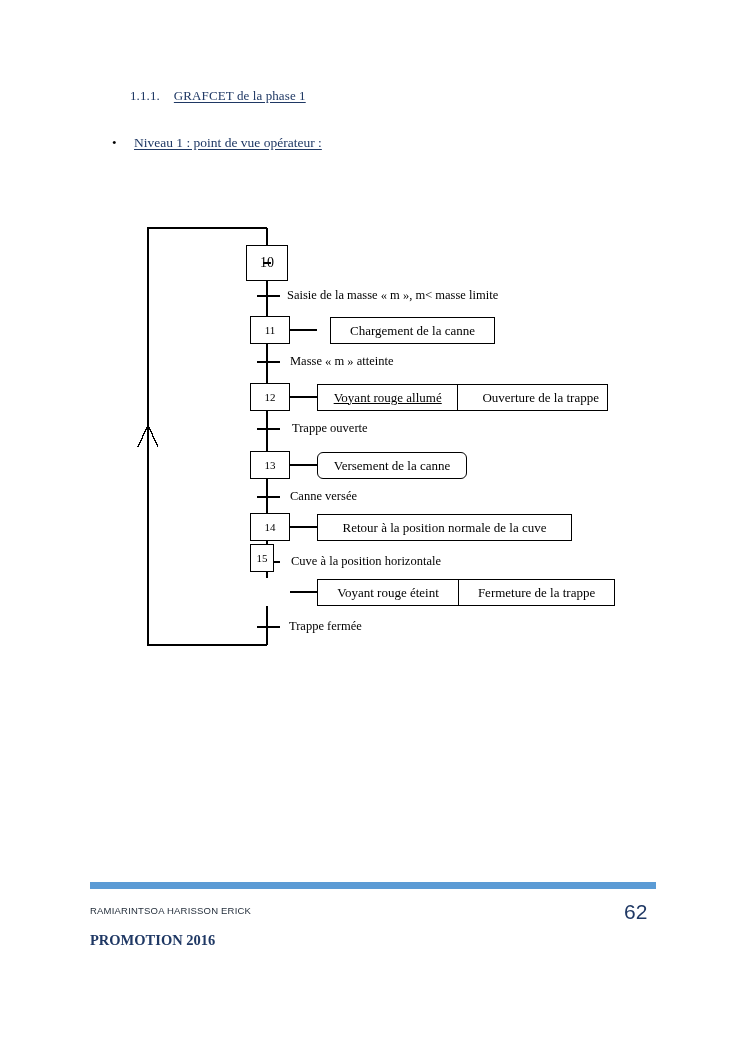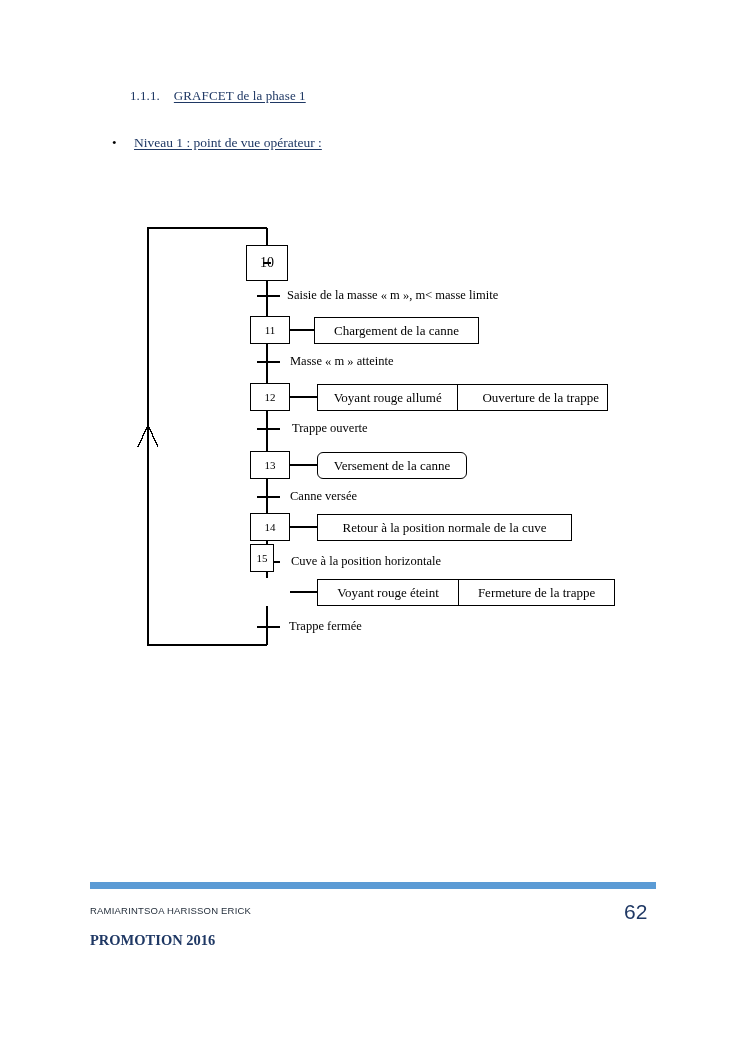--- a/index.html
+++ b/index.html
@@ -219,31 +219,31 @@
 
   <div class="step-box initial" style="left:246px; top:245px; width:42px; height:30px;">
     <span class="inner">10</span>
   </div>
 
   <div class="transition-label" style="left:287px; top:288px;">Saisie de la masse « m », m&lt; masse limite</div>
 
   <div class="step-box" style="left:250px; top:316px; width:40px; height:28px;">
     <span>11</span>
   </div>
-  <div class="action-box" style="left:314px; top:317px; width:165px; height:27px;">
+  <div class="action-box" style="left:330px; top:317px; width:165px; height:27px;">
     <span class="cell" style="width:100%;">Chargement de la canne</span>
   </div>
 
   <div class="transition-label" style="left:290px; top:354px;">Masse « m » atteinte</div>
 
   <div class="step-box" style="left:250px; top:383px; width:40px; height:28px;">
     <span>12</span>
   </div>
   <div class="action-box" style="left:317px; top:384px; width:291px; height:27px;">
-    <span class="cell" style="width:141px;">Voyant rouge allumé</span>
+    <span class="cell" style="width:141px;text-decoration:underline;">Voyant rouge allumé</span>
     <span class="cell" style="width:150px;padding-left:24px;">Ouverture de la trappe</span>
   </div>
 
   <div class="transition-label" style="left:292px; top:421px;">Trappe ouverte</div>
 
   <div class="step-box" style="left:250px; top:451px; width:40px; height:28px;">
     <span>13</span>
   </div>
   <div class="action-box" style="left:317px; top:452px; width:150px; height:27px;border-radius:6px;">
     <span class="cell" style="width:100%;">Versement de la canne</span>

